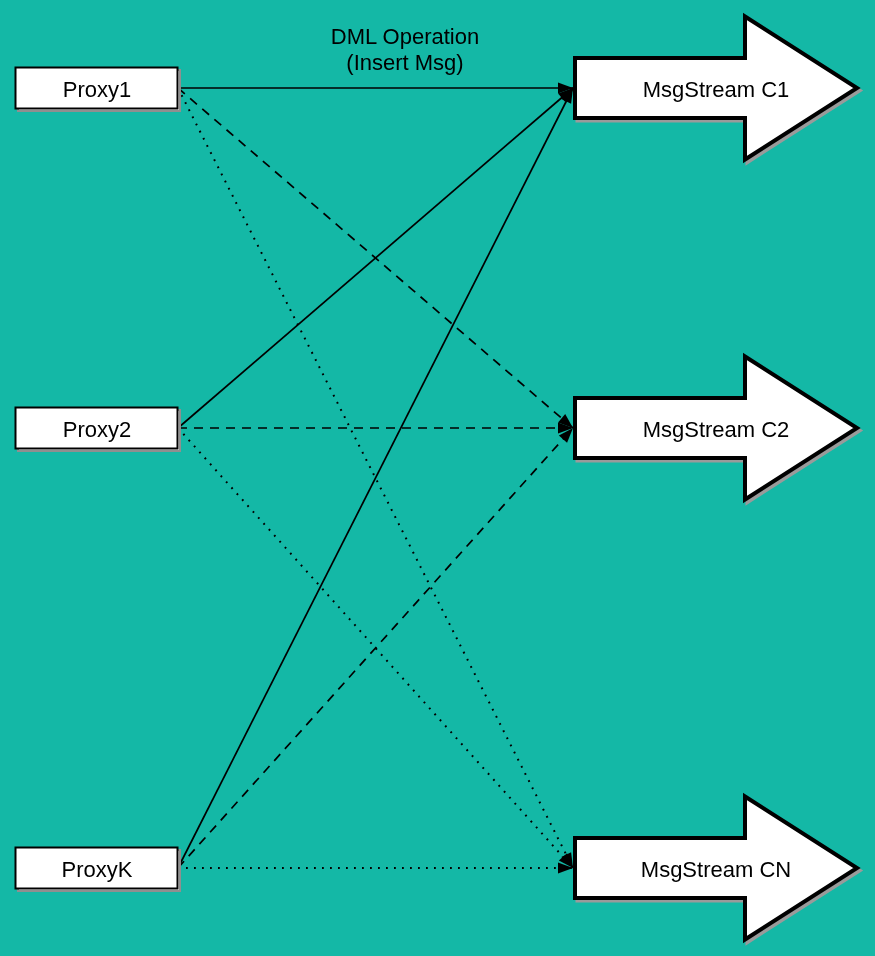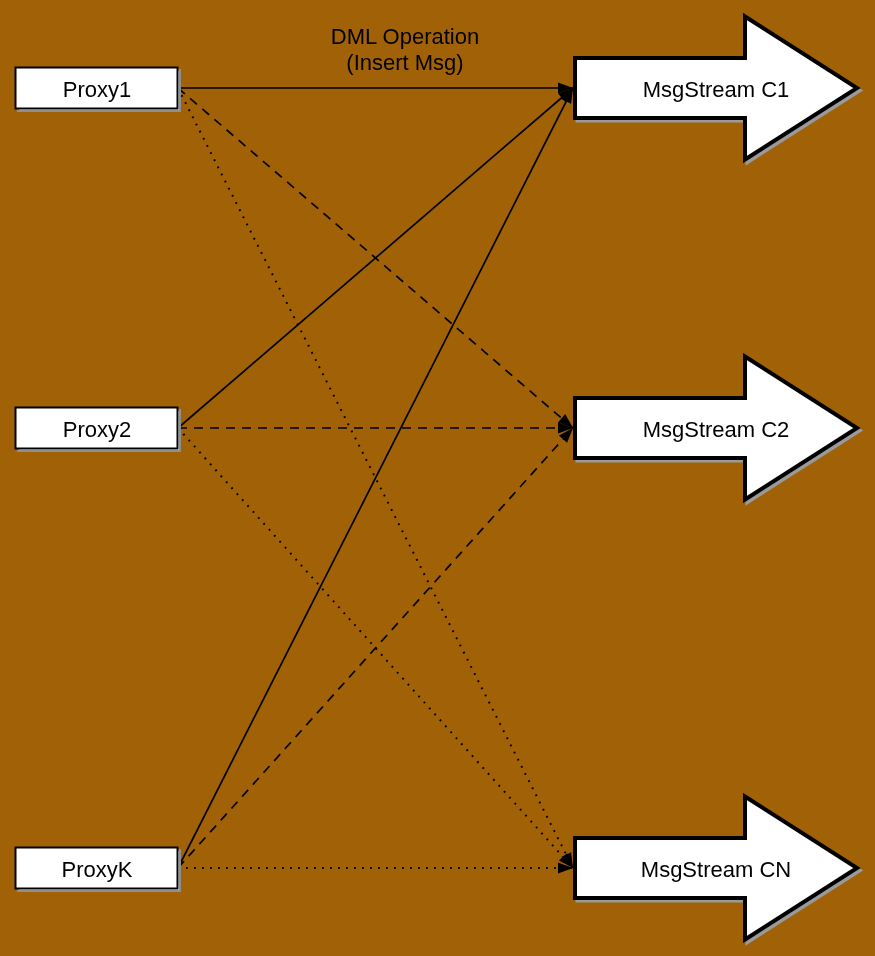--- a/index.html
+++ b/index.html
@@ -1,16 +1,16 @@
 <!DOCTYPE html>
 <html><head>
 <meta charset="utf-8">
 <style>
   html,body{margin:0;padding:0;background:#ffffff;}
-  .canvas-wrap{width:875px;height:956px;position:relative;background:#a16207;overflow:hidden;}
+  .canvas-wrap{width:875px;height:956px;position:relative;background:#14b8a6;overflow:hidden;}
   svg{display:block;}
   .edge{fill:none;stroke:#000000;}
   .edge.solid{stroke-width:1.7;}
   .edge.dashed{stroke-width:1.7;stroke-dasharray:9 7;}
   .edge.dotted{stroke-width:2;stroke-dasharray:1.8 6.2;}
   .proxy-shadow{fill:#ffffff;stroke:#8f8f8f;stroke-width:2;}
   .proxy-box{fill:#ffffff;stroke:#000000;stroke-width:2;}
   .stream-shadow{fill:#ffffff;stroke:#9a9a9a;stroke-width:4;stroke-linejoin:miter;}
   .stream-arrow{fill:#ffffff;stroke:#000000;stroke-width:4;stroke-linejoin:miter;stroke-miterlimit:10;}
   .lbl{font-family:"Liberation Sans",sans-serif;font-size:22px;fill:#000000;}

